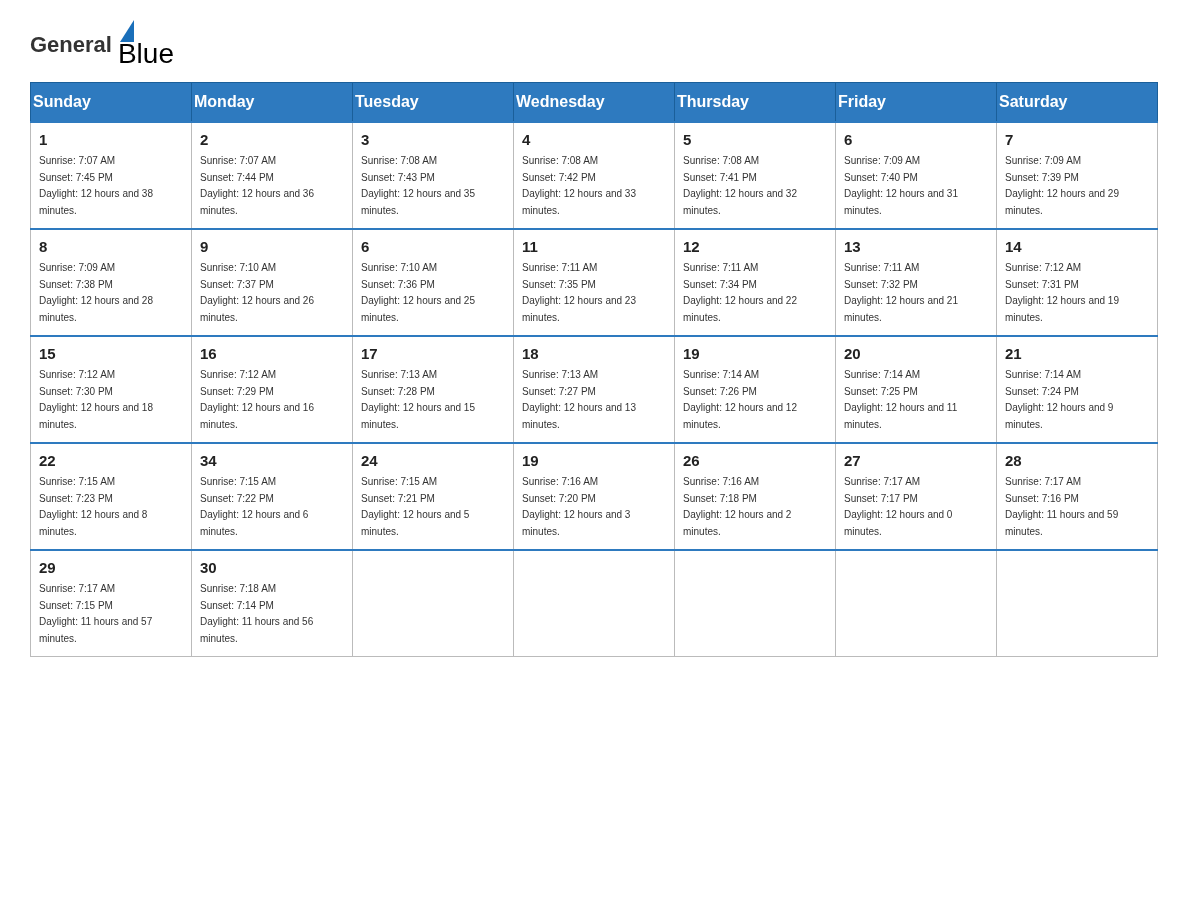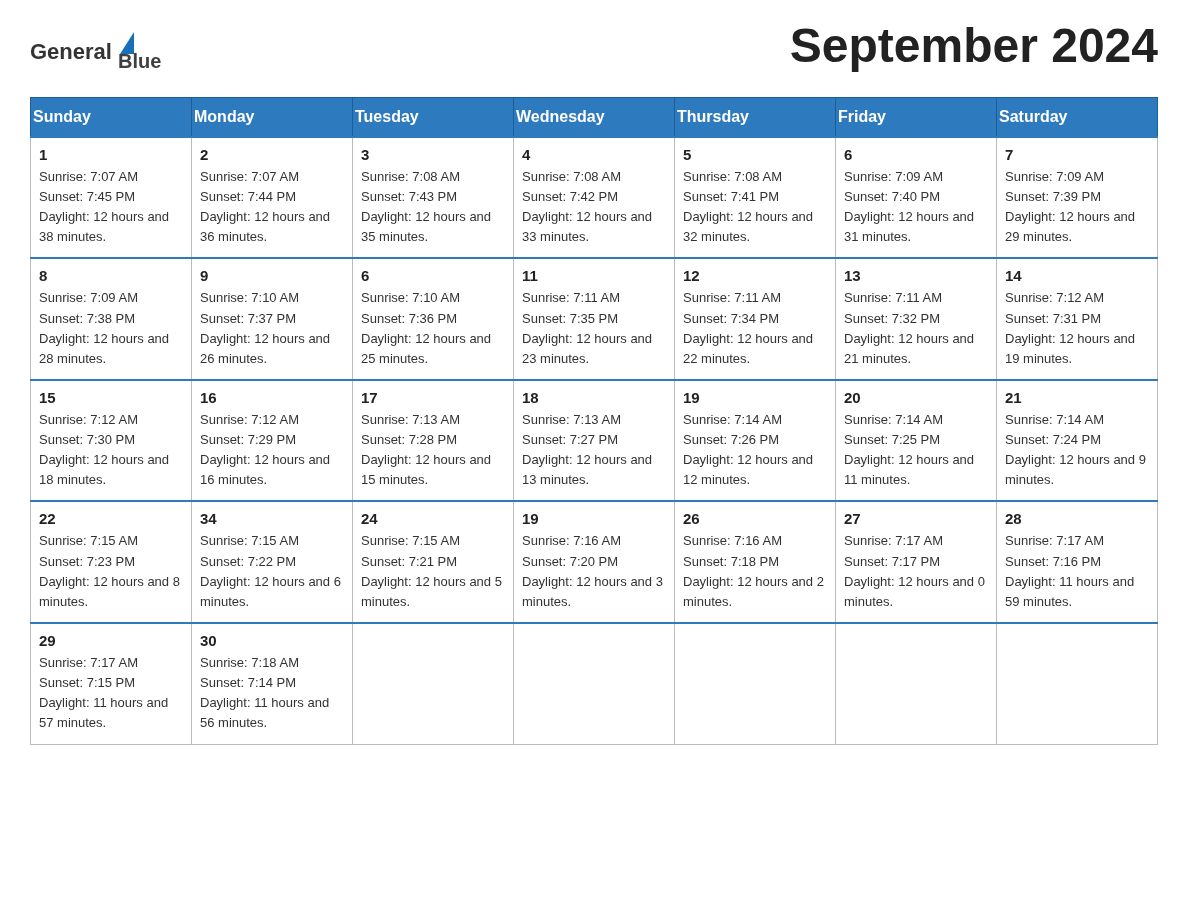--- a/index.html
+++ b/index.html
@@ -6,37 +6,37 @@
     body {
       font-family: Arial, sans-serif;
       background: #fff;
       padding: 20px 30px;
       width: 1188px;
       min-height: 918px;
     }
     .header {
       display: flex;
       justify-content: space-between;
-      align-items: flex-end;
-      margin-bottom: 24px;
+      align-items: center;
+      margin-bottom: 12px;
     }
     .logo {
       display: flex;
       align-items: center;
       gap: 4px;
     }
     .logo-text-general {
       font-size: 22px;
       font-weight: bold;
       color: #333;
     }
     .logo-text-blue {
-      font-size: 20px;
-      font-weight: bold;
-      color: #404040;
+      font-size: 28px;
+      font-weight: normal;
+      color: #000000;
     }
     .logo-triangle {
       width: 0;
       height: 0;
       border-left: 14px solid transparent;
       border-bottom: 22px solid #1a6fba;
       margin-left: 2px;
       margin-bottom: 2px;
     }
     .title-block {
@@ -77,40 +77,39 @@
       height: 100px;
     }
     .day-num {
       font-size: 15px;
       font-weight: bold;
       color: #222;
       display: block;
       margin-bottom: 4px;
     }
     .day-info {
-      font-size: 13px;
+      font-size: 10px;
       color: #333;
       line-height: 1.55;
     }
   </style>
 </head>
 <body>
 
 <div class="header">
   <div class="logo">
     <span class="logo-text-general">General</span>
     <div style="display:flex; flex-direction:column; align-items:flex-start; margin-left:2px;">
       <div style="display:flex; align-items:center;">
         <div class="logo-triangle"></div>
       </div>
       <span class="logo-text-blue" style="margin-top:-6px;">Blue</span>
     </div>
   </div>
   <div class="title-block">
-    <div class="month-title">September 2024</div>
   </div>
 </div>
 
 <table>
   <thead>
     <tr>
       <th>Sunday</th>
       <th>Monday</th>
       <th>Tuesday</th>
       <th>Wednesday</th>

